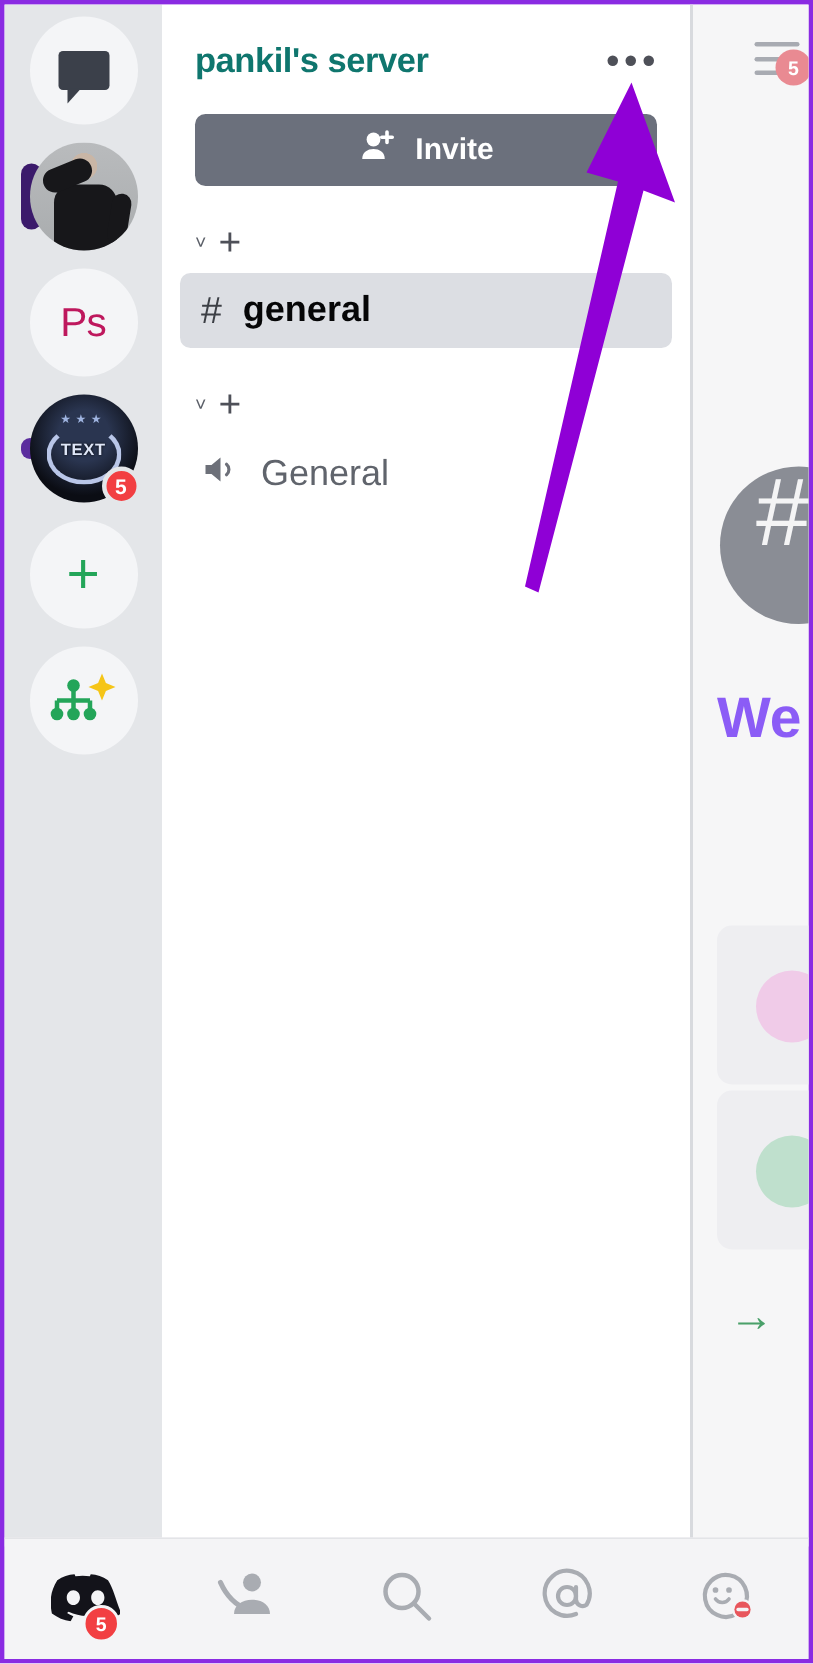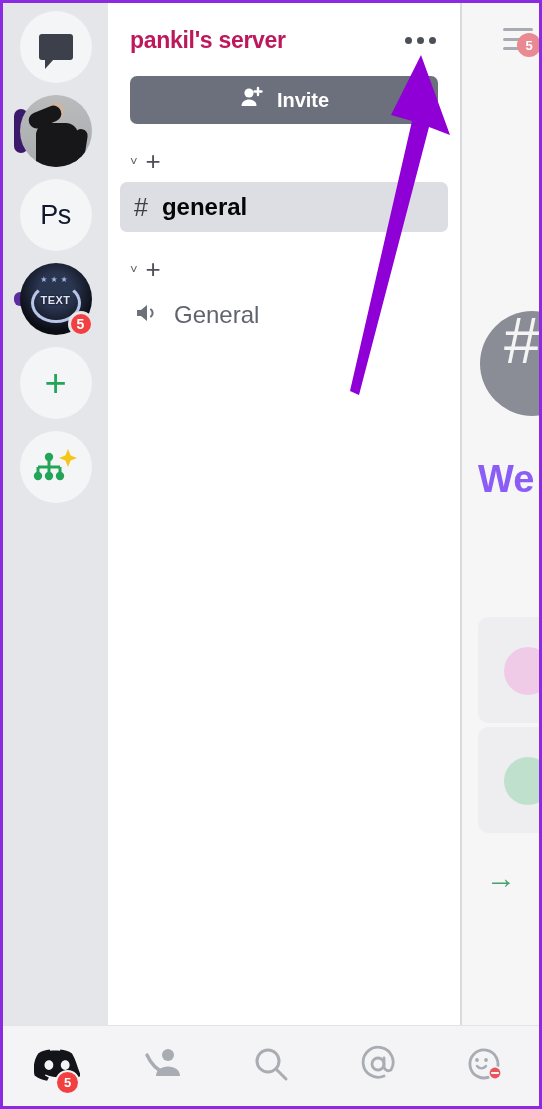--- a/index.html
+++ b/index.html
@@ -95,21 +95,21 @@
     right: 6px; top: 34px;
     width: 13px; height: 34px;
     background: #17171a;
     border-radius: 8px;
     transform: rotate(9deg);
   }
 
   .ps-text {
     font-size: 27px;
     font-weight: 400;
-    color: #0f172a;
+    color: #be185d;
     letter-spacing: -0.5px;
   }
 
   .fifa-icon {
     width: 72px; height: 72px;
     border-radius: 50%;
     background: radial-gradient(circle at 50% 38%, #2a3550 0 30%, #0b0d14 70%);
     position: relative;
     display: flex;
     align-items: center;
@@ -176,21 +176,21 @@
   }
   #panel-header {
     display: flex;
     align-items: center;
     justify-content: space-between;
     padding: 24px 22px 0 22px;
   }
   #server-title {
     font-size: 23px;
     font-weight: 700;
-    color: #be185d;
+    color: #0f766e;
     letter-spacing: -0.3px;
   }
   #more-menu {
     display: flex;
     gap: 5px;
     padding: 6px 2px;
     cursor: pointer;
   }
   #more-menu i {
     width: 7px; height: 7px;

